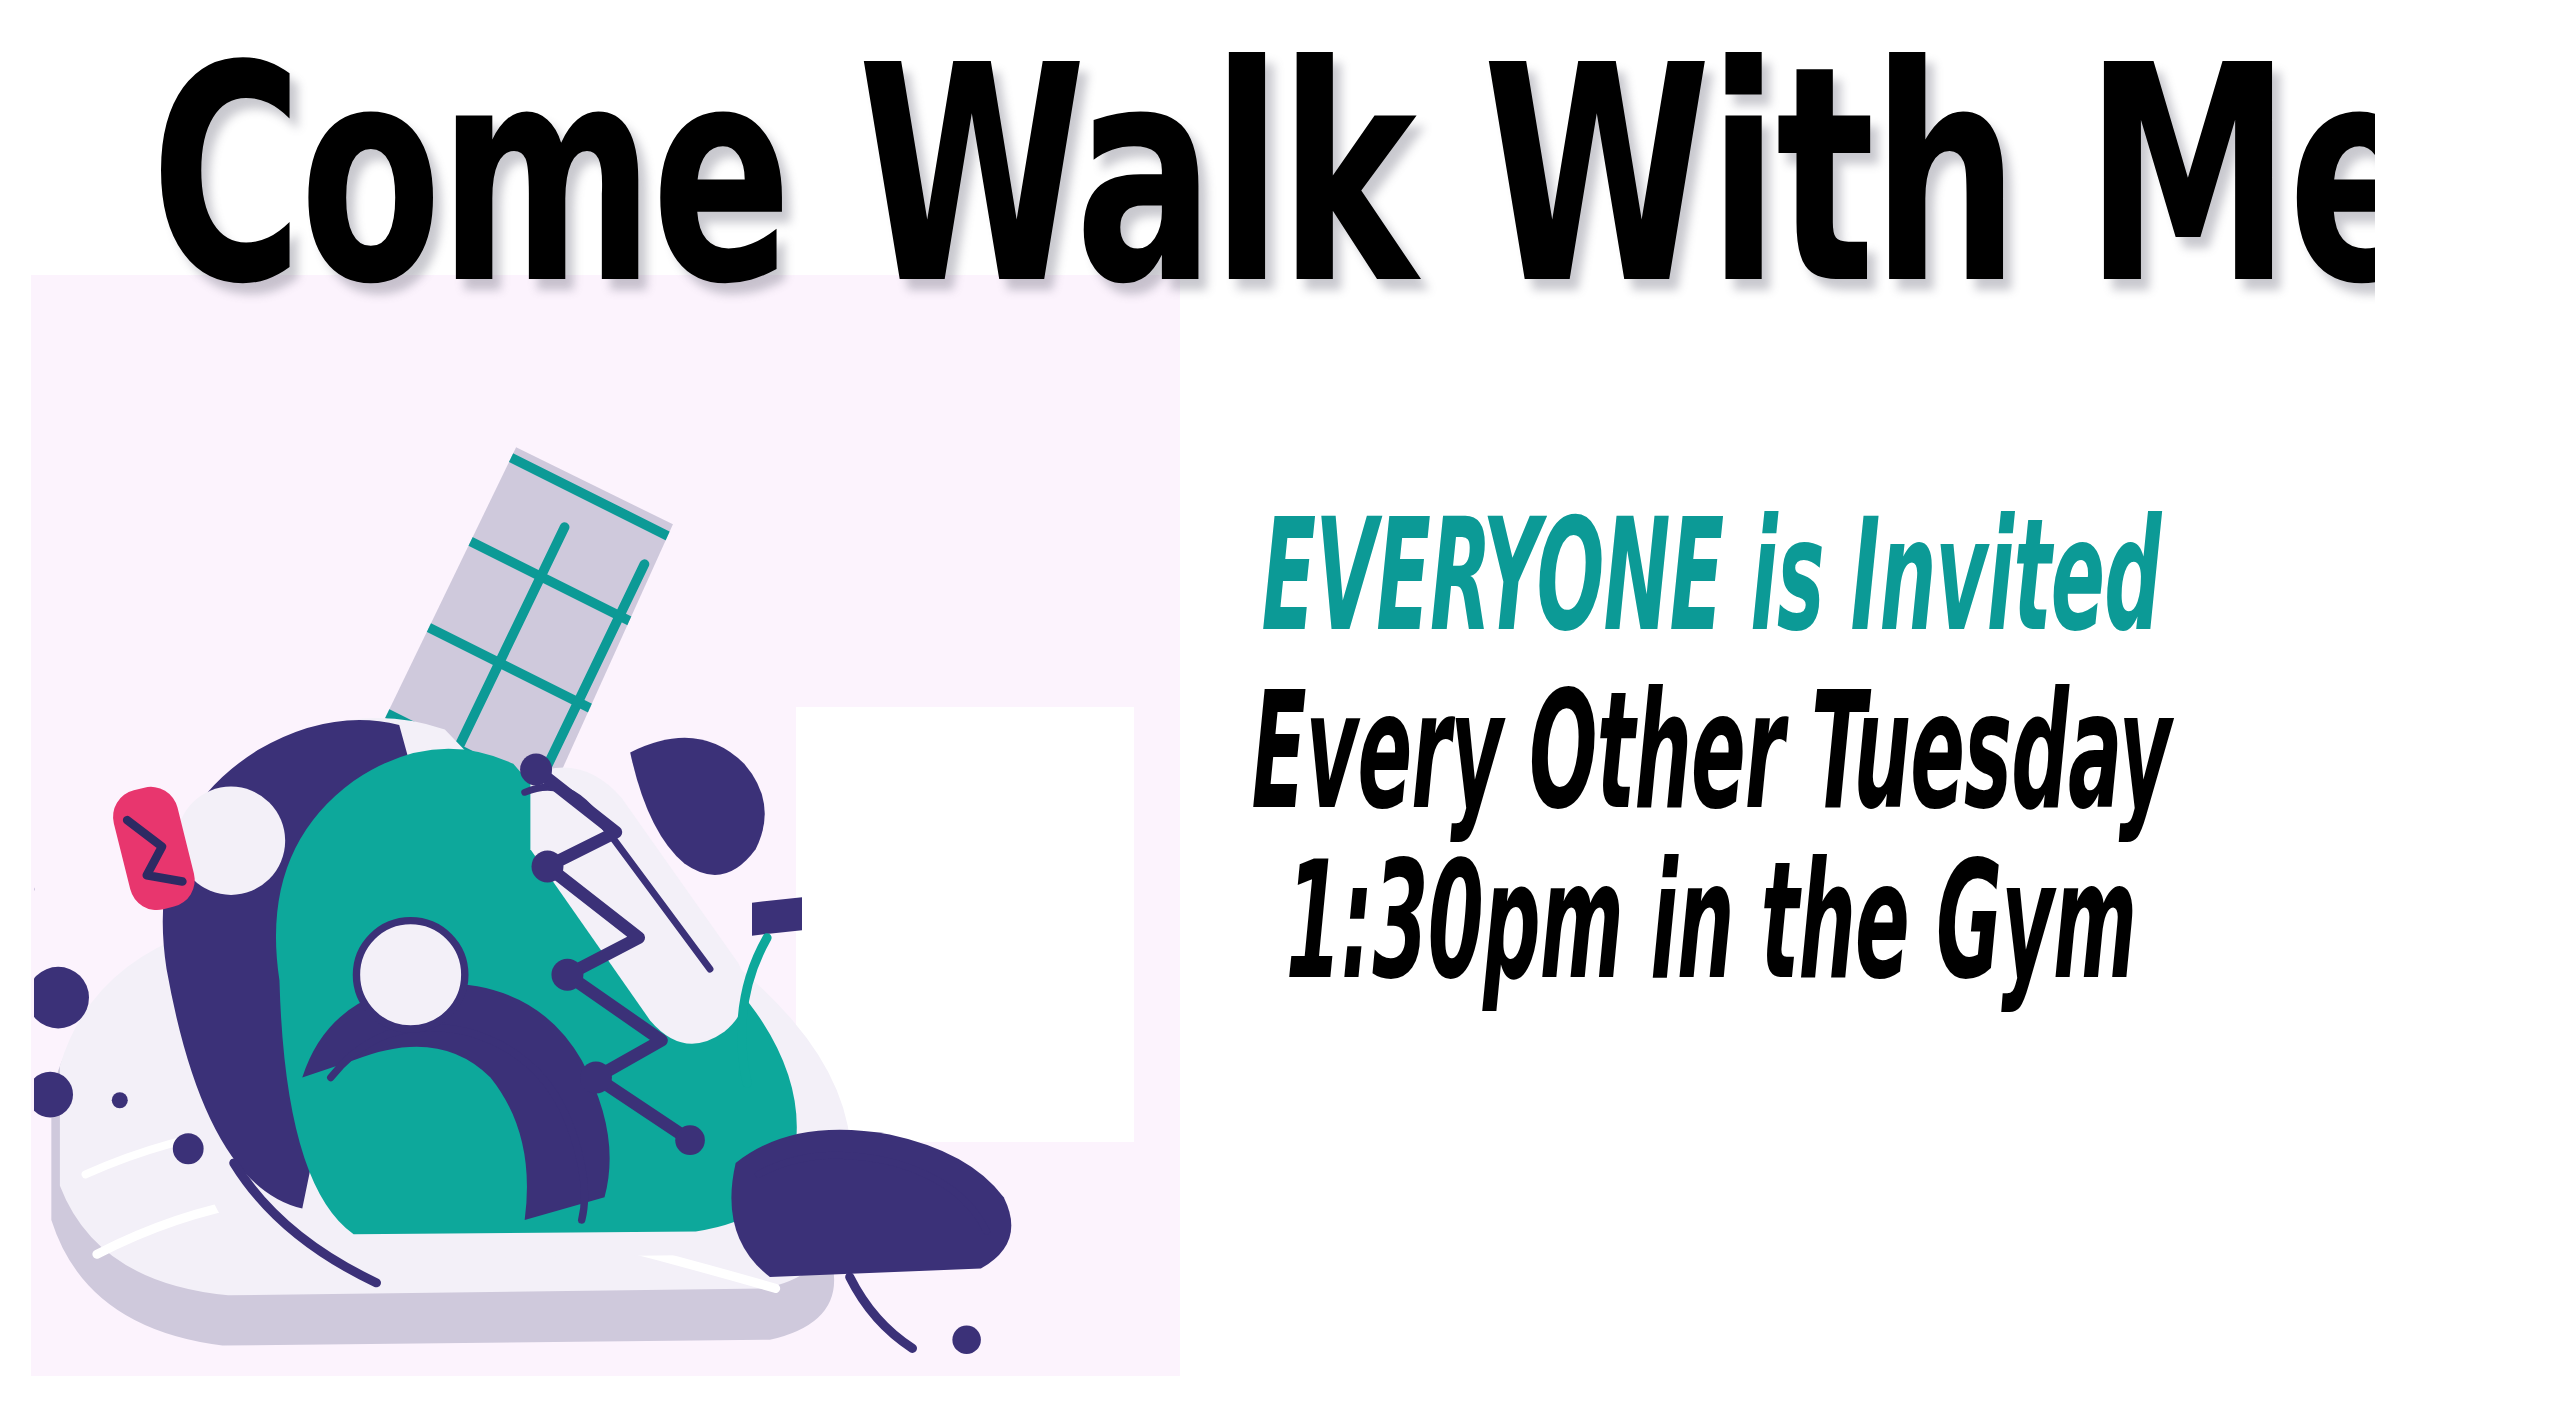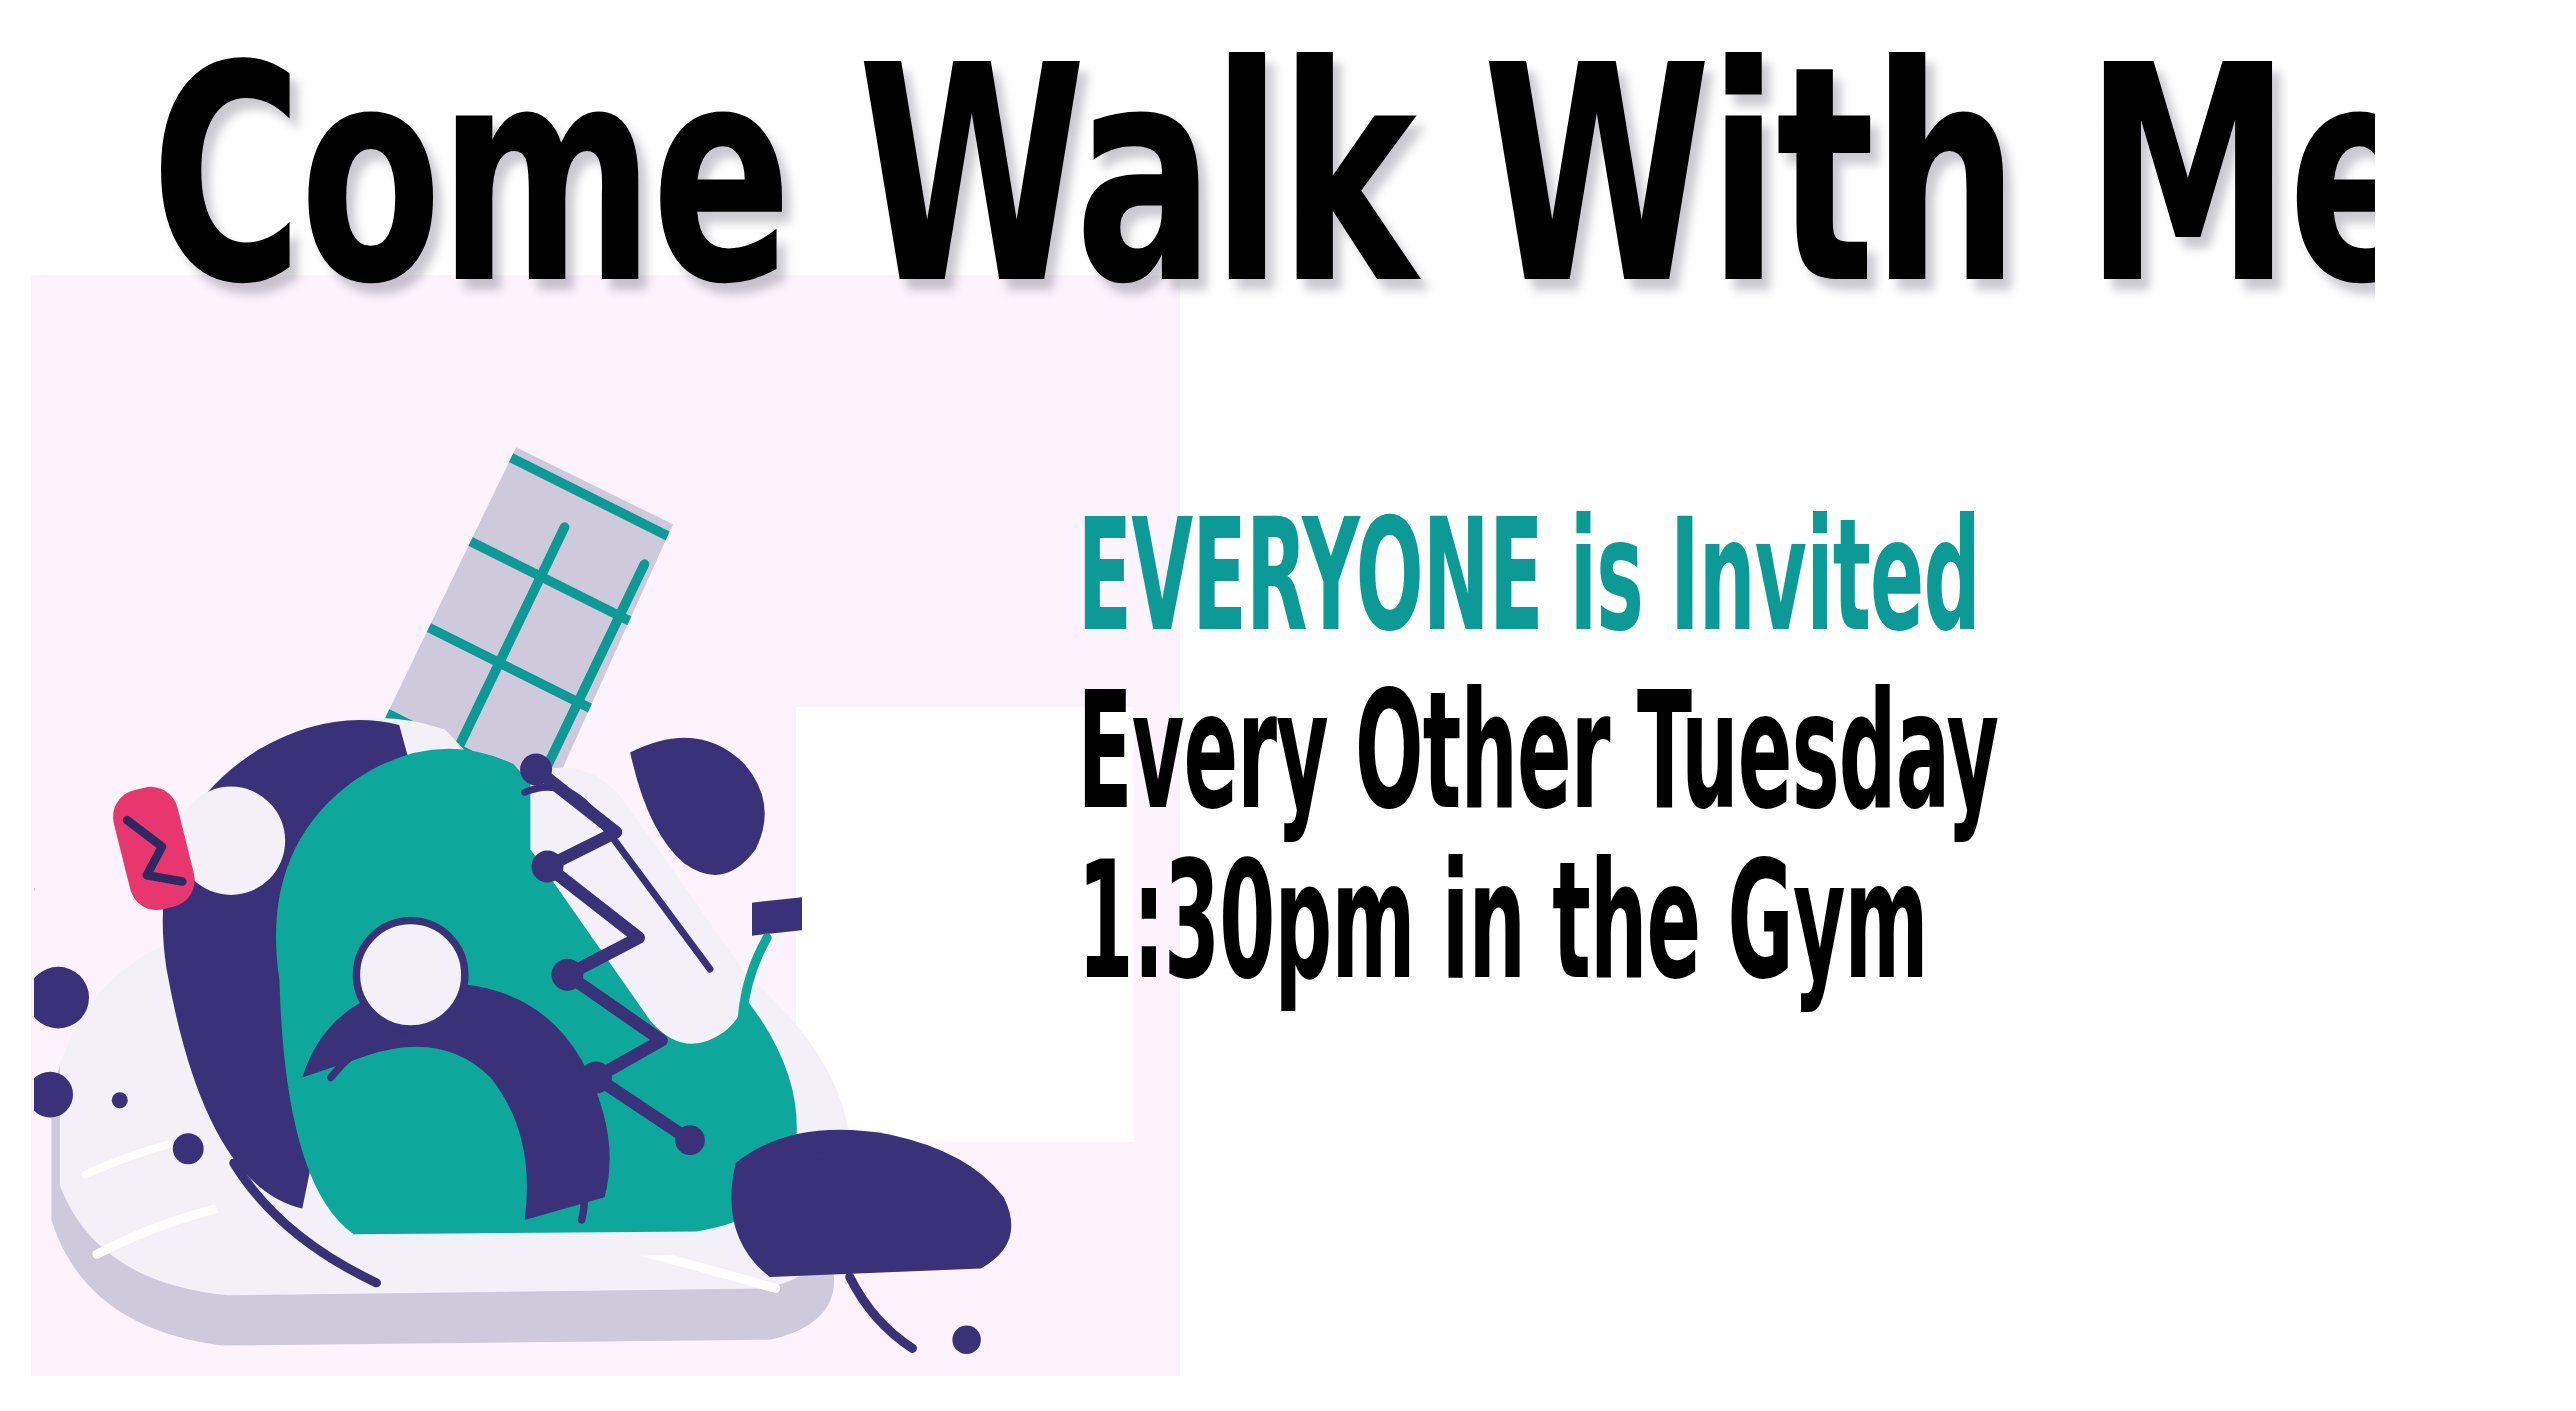--- a/index.html
+++ b/index.html
@@ -34,22 +34,23 @@
     line-height:0.95;
     letter-spacing:-3.4px;
     color:#000000;
     white-space:nowrap;
     transform:scaleY(1.22) scaleX(0.94);
     transform-origin:50% 0%;
     text-shadow:9px 9px 9px rgba(90,90,110,0.33);
   }
   
   #text-col{
-    position:absolute;left:864px;top:516px;width:1642px;
-    text-align:left;
+    position:absolute;left:890px;top:516px;width:1642px;
+    text-align:center;
+    font-style:italic;
   }
   .cond{
     font-family:"Liberation Sans Narrow","DejaVu Sans Condensed","Liberation Sans", sans-serif;
     font-weight:700;
     white-space:nowrap;
     letter-spacing:-1.1px;
   }
   #line-invited{
     font-size:120px;
     line-height:1.0;

